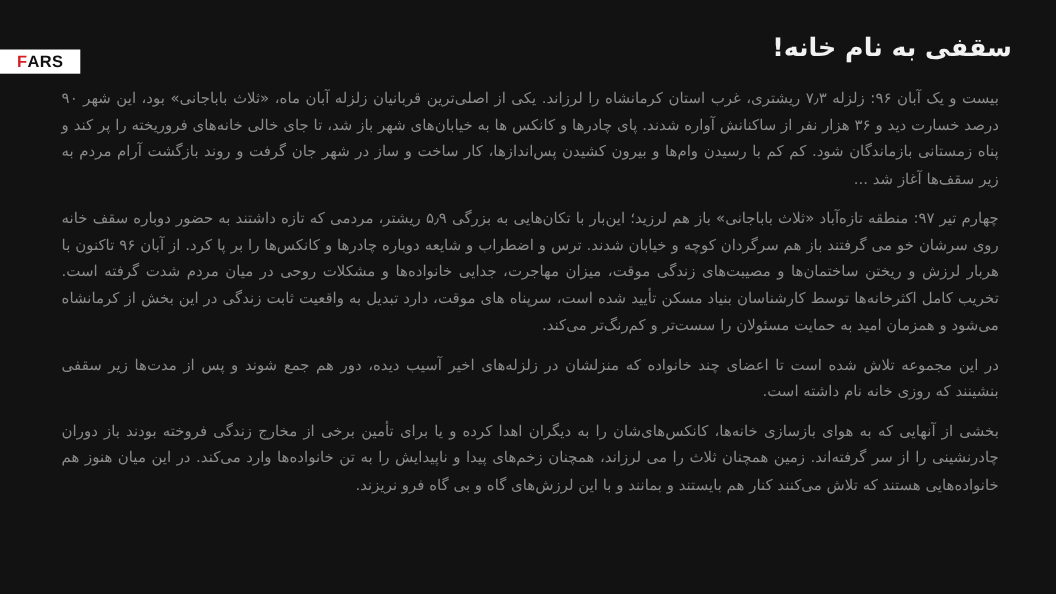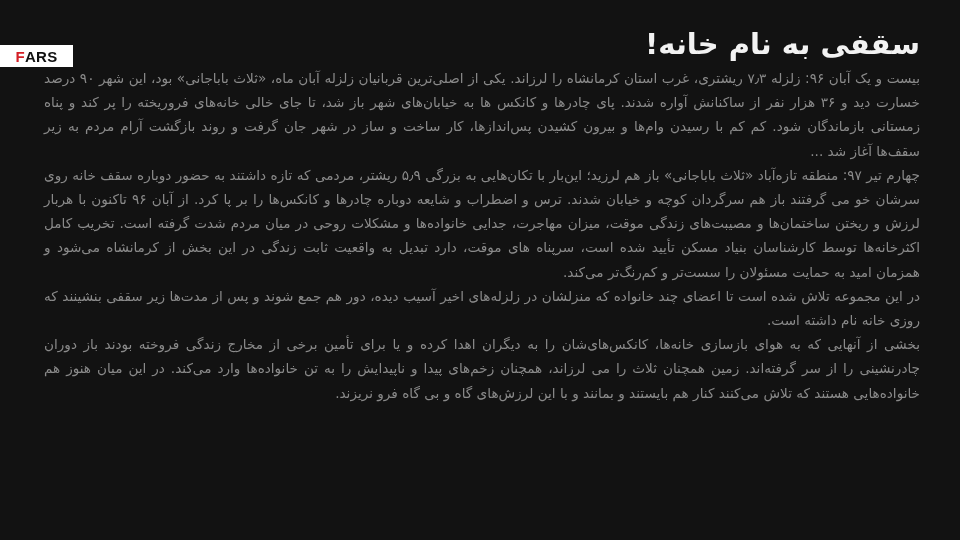--- a/index.html
+++ b/index.html
@@ -32,39 +32,39 @@
     }
     .logo .logo-accent { color: #d41f26; }
     .title {
       position: absolute;
       right: 40px;
       top: 26px;
       direction: rtl;
       color: #f2f2f2;
       font-family: "DejaVu Sans", sans-serif;
       font-weight: bold;
-      font-size: 29px;
+      font-size: 23px;
       line-height: 36px;
       margin: 0;
     }
     .article {
       position: absolute;
       right: 40px;
       top: 66px;
       width: 876px;
       direction: rtl;
       text-align: justify;
       text-align-last: right;
       color: #8a8a8a;
       font-family: "DejaVu Sans", sans-serif;
       font-size: 13.6px;
       line-height: 24.2px;
     }
     .article p {
-      margin: 0;
+      margin: 12px;
     }
   </style>
 </head>
 <body>
 
 <div class="logo">
   <span class="logo-accent">F</span>
     <span>ARS</span>
 </div>
 

